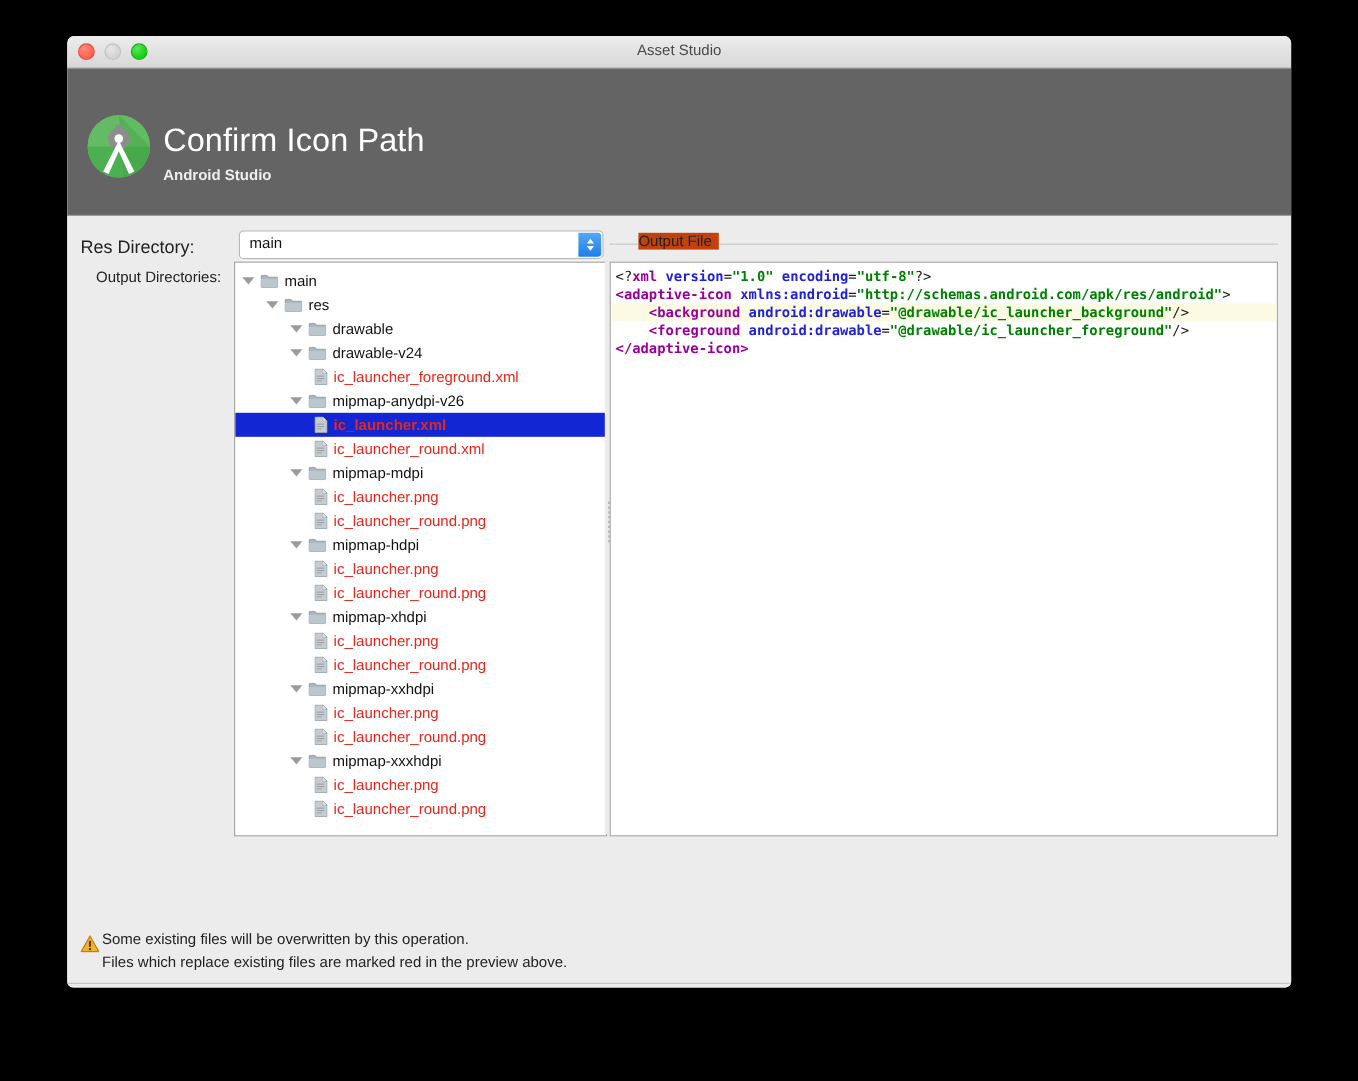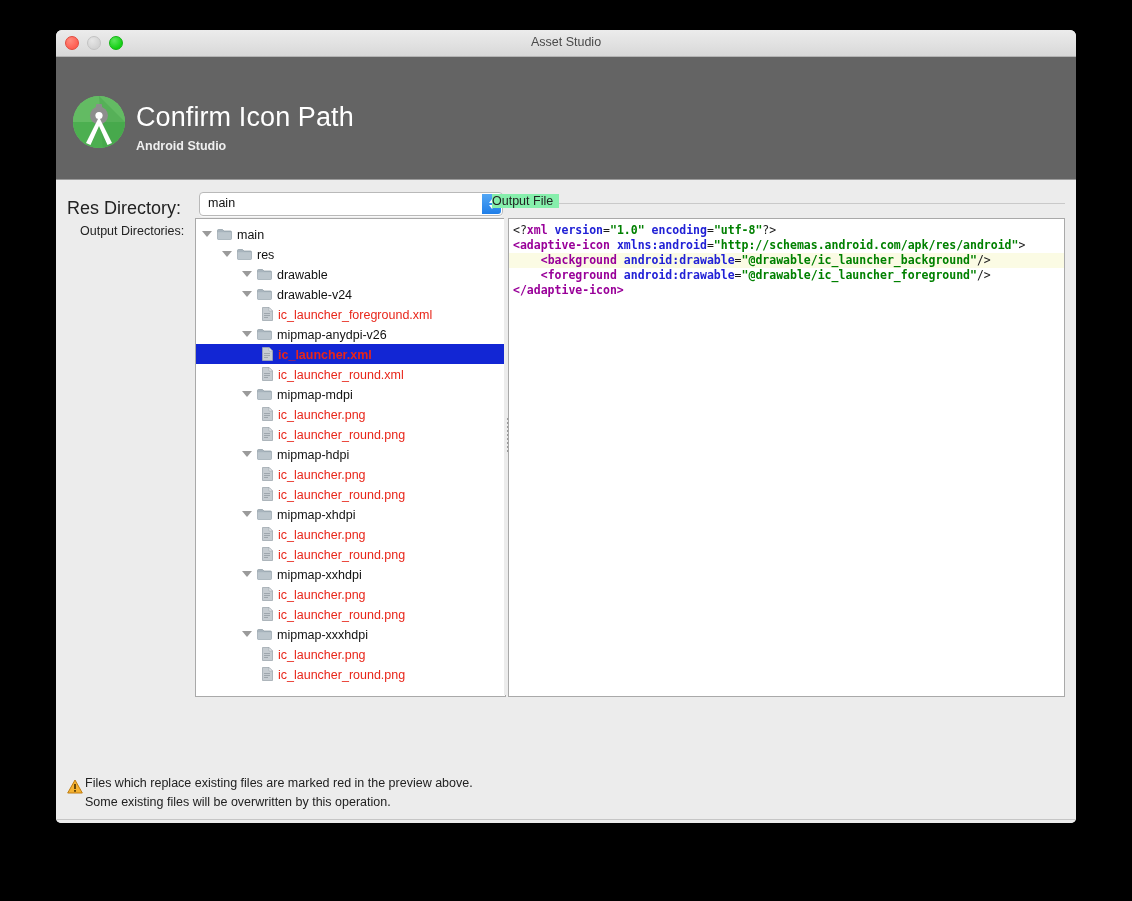--- a/index.html
+++ b/index.html
@@ -97,21 +97,21 @@
   
   .body {
     position: relative;
     height: 590px;
     background: #ececec;
   }
 
   .lbl-res {
     position: absolute;
     left: 11px; top: 18px;
-    font-size: 18px;
+    font-size: 15px;
     color: #222222;
   }
   .lbl-outdirs {
     position: absolute;
     left: 24px; top: 44px;
     font-size: 12.5px;
     color: #222222;
   }
 
   
@@ -214,24 +214,24 @@
   .grip i {
     display: block;
     width: 1.5px; height: 1.5px;
     background: #9a9a9a;
     position: absolute;
   }
 
   
   .outfile-label {
     position: absolute;
-    left: 436px; top: 14px;
+    left: 476px; top: 14px;
     font-size: 12.5px;
     color: #222222;
-    background: #86efac;
+    background: #c2410c;
     padding-right: 6px;
     z-index: 2;
   }
   .outfile-rule {
     position: absolute;
     left: 452px; right: 11px; top: 23px;
     height: 1px;
     background: #c9c9c9;
   }
   .xml-panel {
@@ -509,22 +509,22 @@
 
     <div class="warnbar">
       <div class="warn-icon">
         <svg viewBox="0 0 16 15" width="16" height="15">
           <polygon points="8,1 15.3,14 0.7,14" fill="#f5b231" stroke="#c07d10" stroke-width="1" stroke-linejoin="round"></polygon>
           <rect x="7.1" y="5" width="1.8" height="5" fill="#5a3c05"></rect>
           <rect x="7.1" y="11" width="1.8" height="1.8" fill="#5a3c05"></rect>
         </svg>
       </div>
       <div class="warn-lines">
+        <div>Some existing files will be overwritten by this operation.</div>
         <div>Files which replace existing files are marked red in the preview above.</div>
-        <div>Some existing files will be overwritten by this operation.</div>
       </div>
     </div>
 
     <div class="footer">
       
       
     </div>
 
   </div>
 </div>

